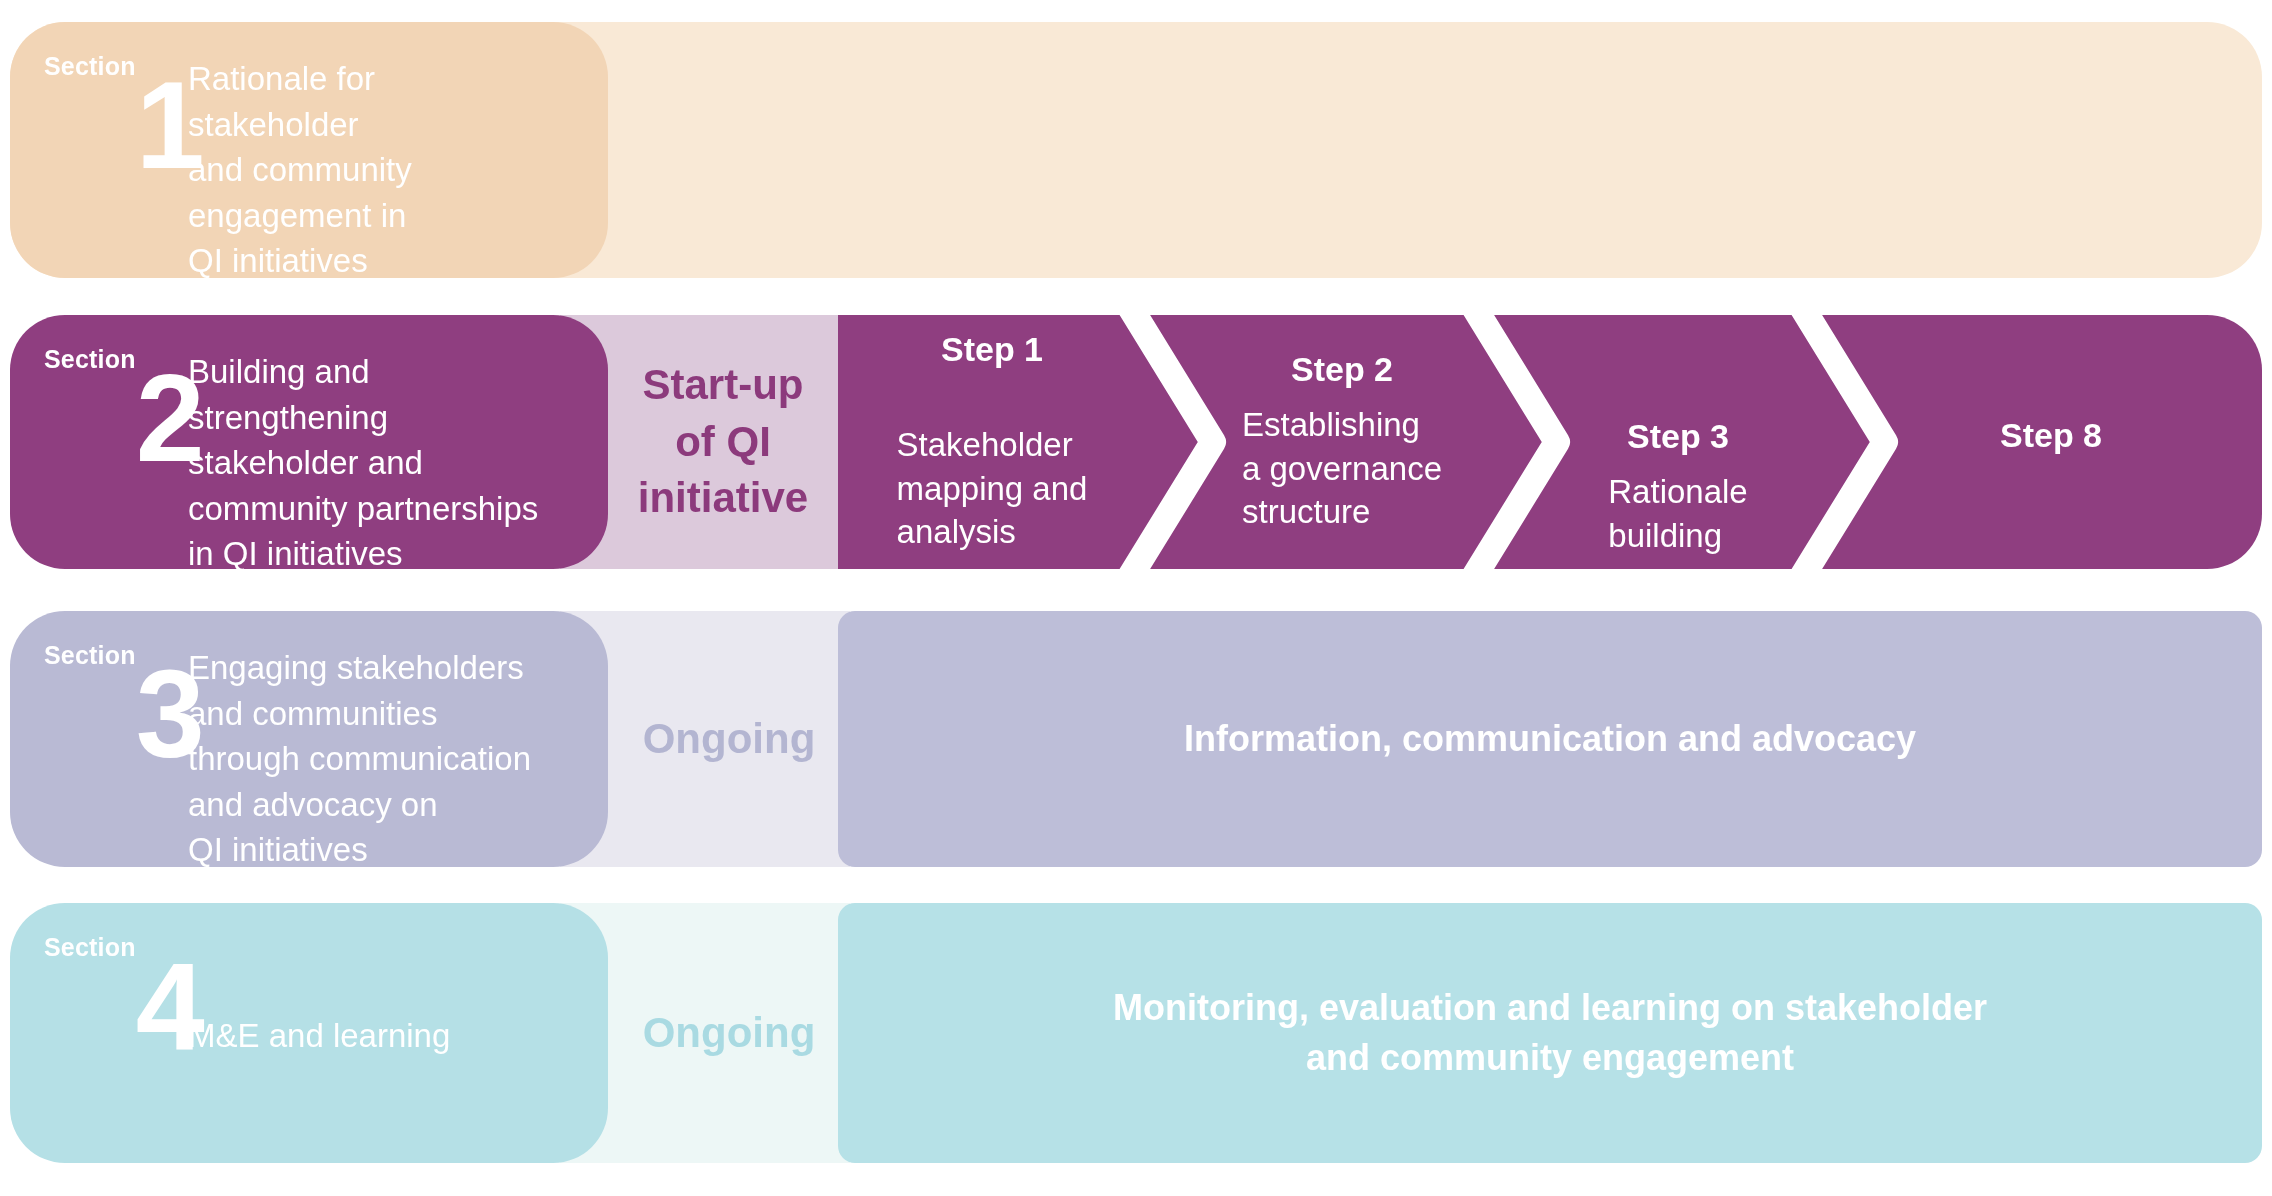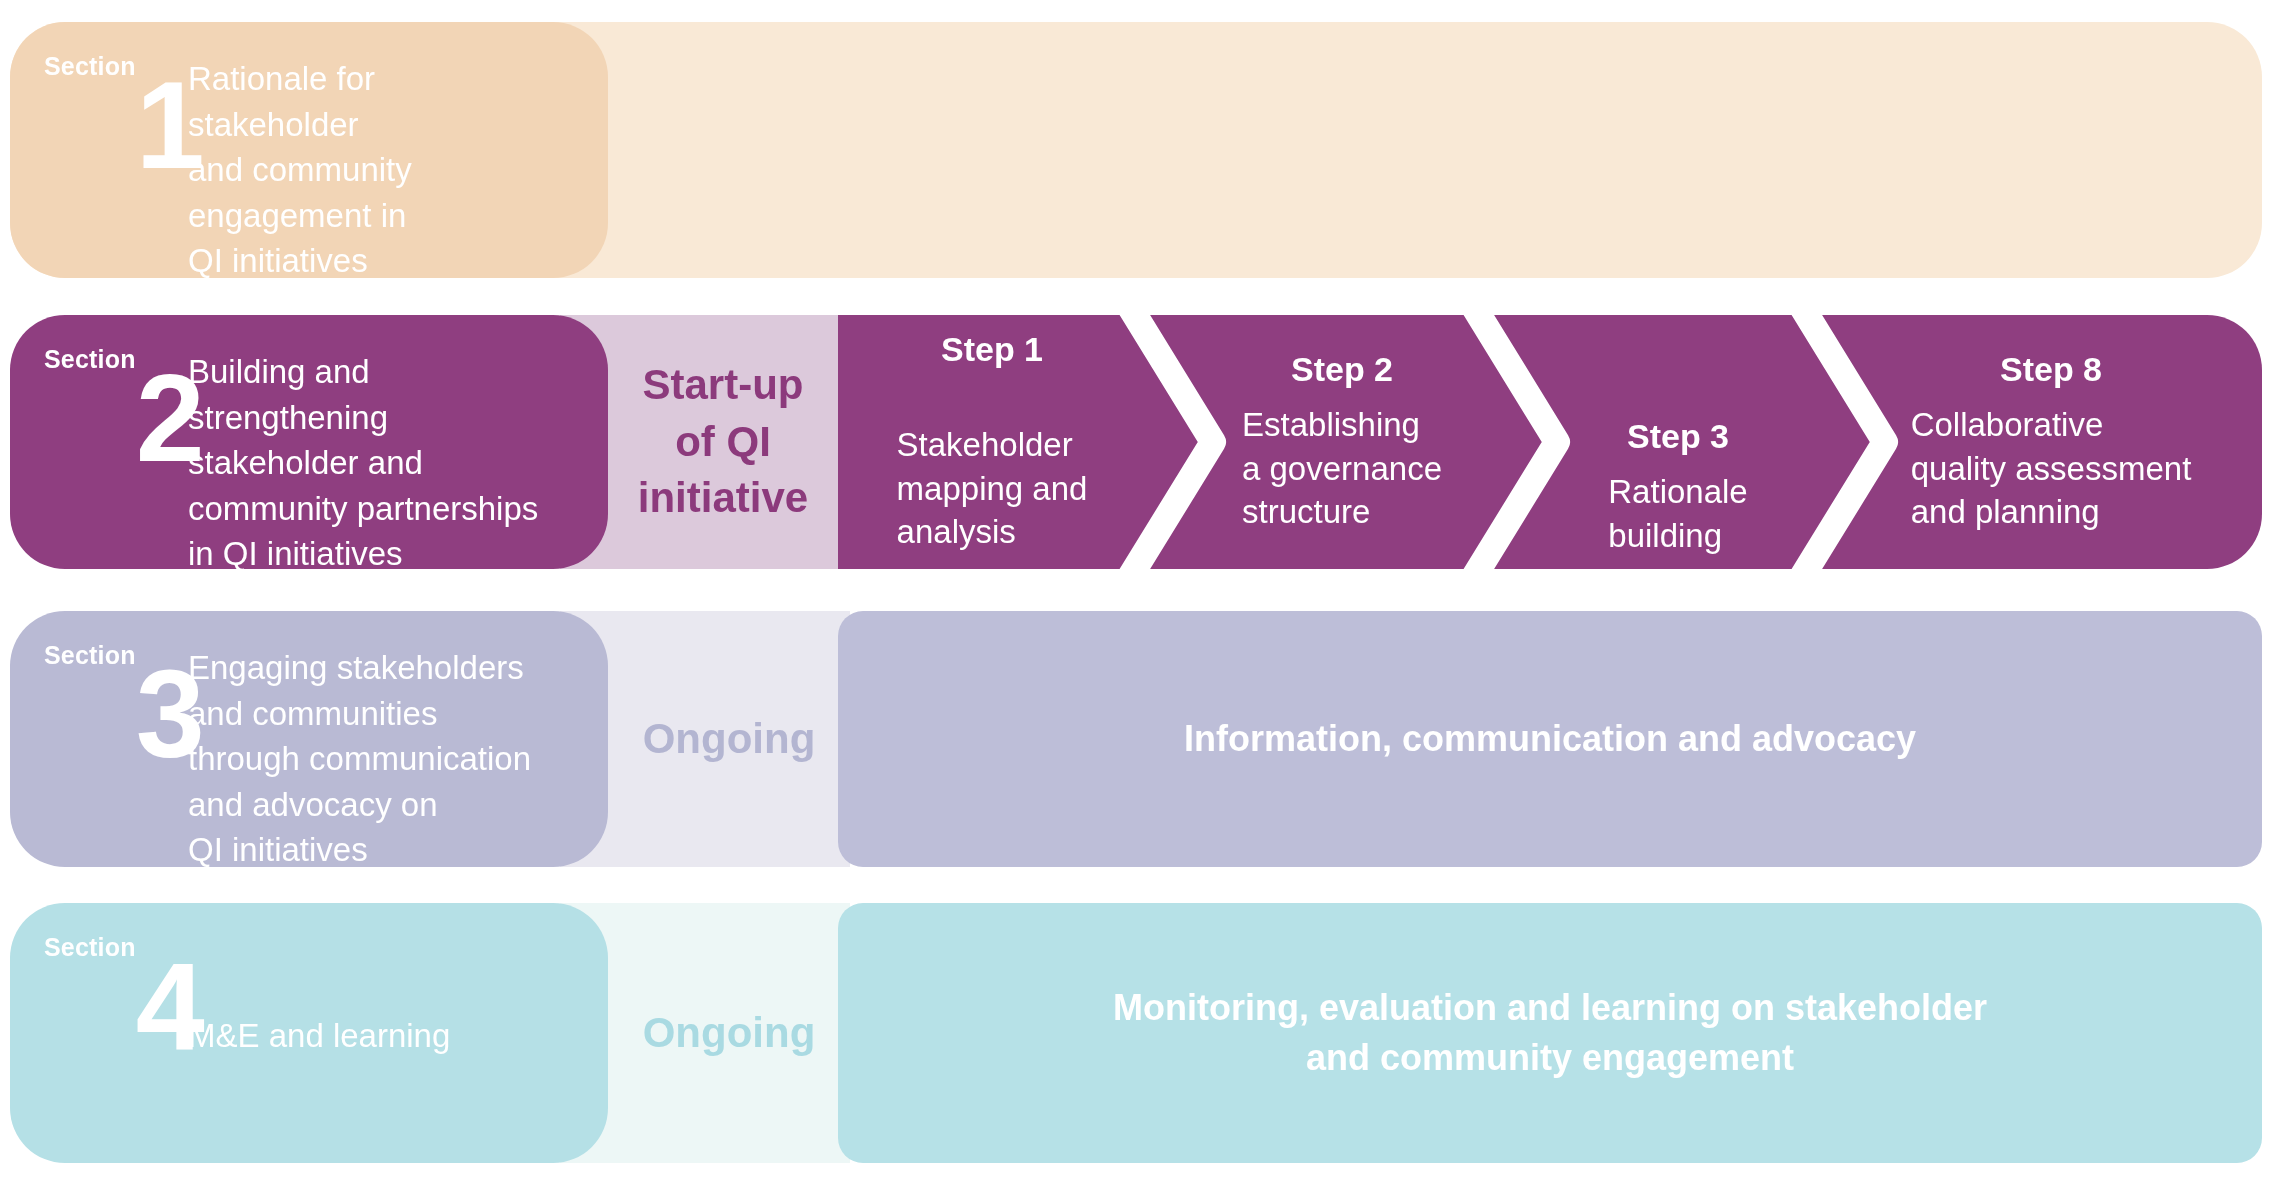--- a/index.html
+++ b/index.html
@@ -29,21 +29,21 @@
 
   .mid-box { }
   .mid-text {
     position:absolute; left:48px; right:0; top:0; bottom:0;
     display:flex; align-items:center; justify-content:center;
     font-size:42px; font-weight:bold; text-align:center;
     white-space:pre-line; line-height:1.35;
   }
 
   .big-band {
-    border-radius:25px;
+    border-radius:17px;
     display:flex; align-items:center; justify-content:center;
     color:#ffffff; font-size:36px; font-weight:bold;
     text-align:center; white-space:pre-line; line-height:1.4;
   }
 
   
   .r1-band { left:10px; top:22px;  width:2252px; height:256px; background:var(--row1_light); }
   .r1-box  { left:10px; top:22px;  width:598px;  height:256px; background:var(--row1_dark); }
 
   
@@ -137,23 +137,20 @@
 a governance
 structure</div>
     </div>
     <div class="step step3">
       <div class="step-label">Step 3</div>
       <div class="step-body">Rationale
 building</div>
     </div>
     <div class="step step4">
       <div class="step-label">Step 8</div>
-      <div class="step-body">Collaborative
-quality assessment
-and planning</div>
     </div>
   </div>
 
   <div class="abs mid-box r3-light">
     <div class="mid-text ongoing3">Ongoing</div>
   </div>
   <div class="abs box-left r3-box">
     <div class="num-col">
       <div class="section-label">Section</div>
       <div class="numeral">3</div>

